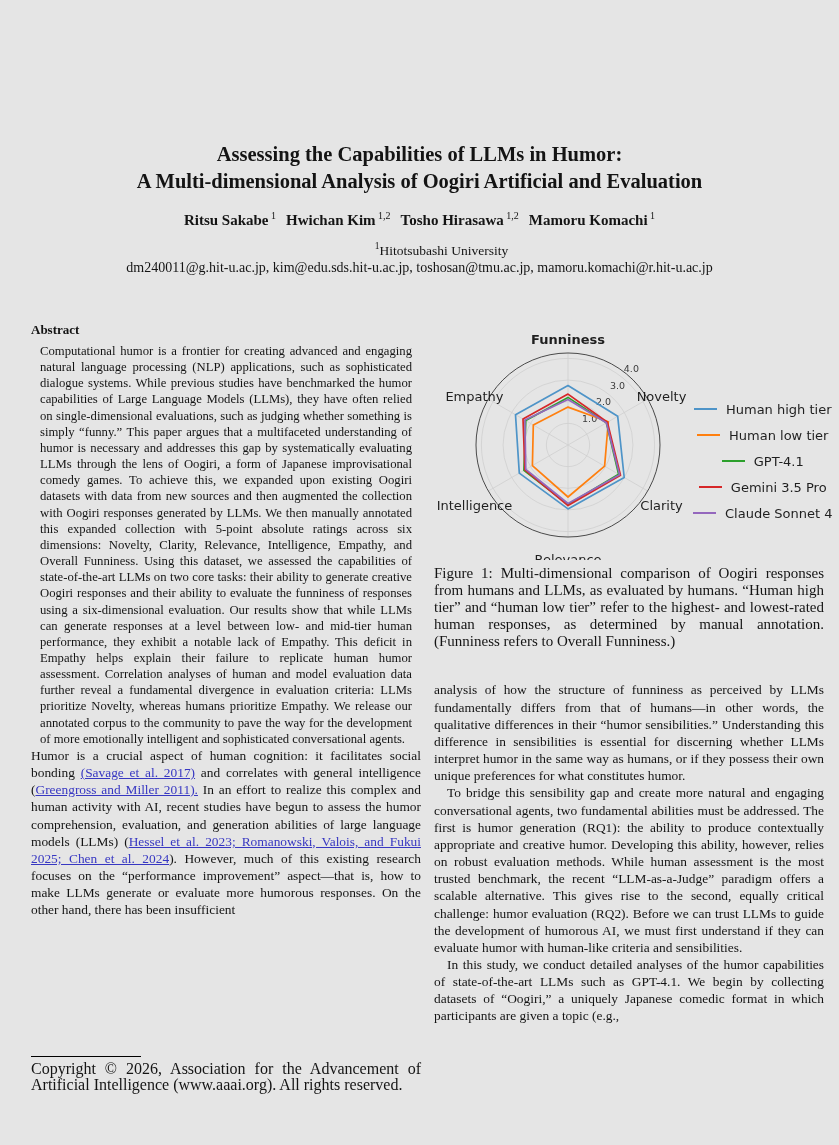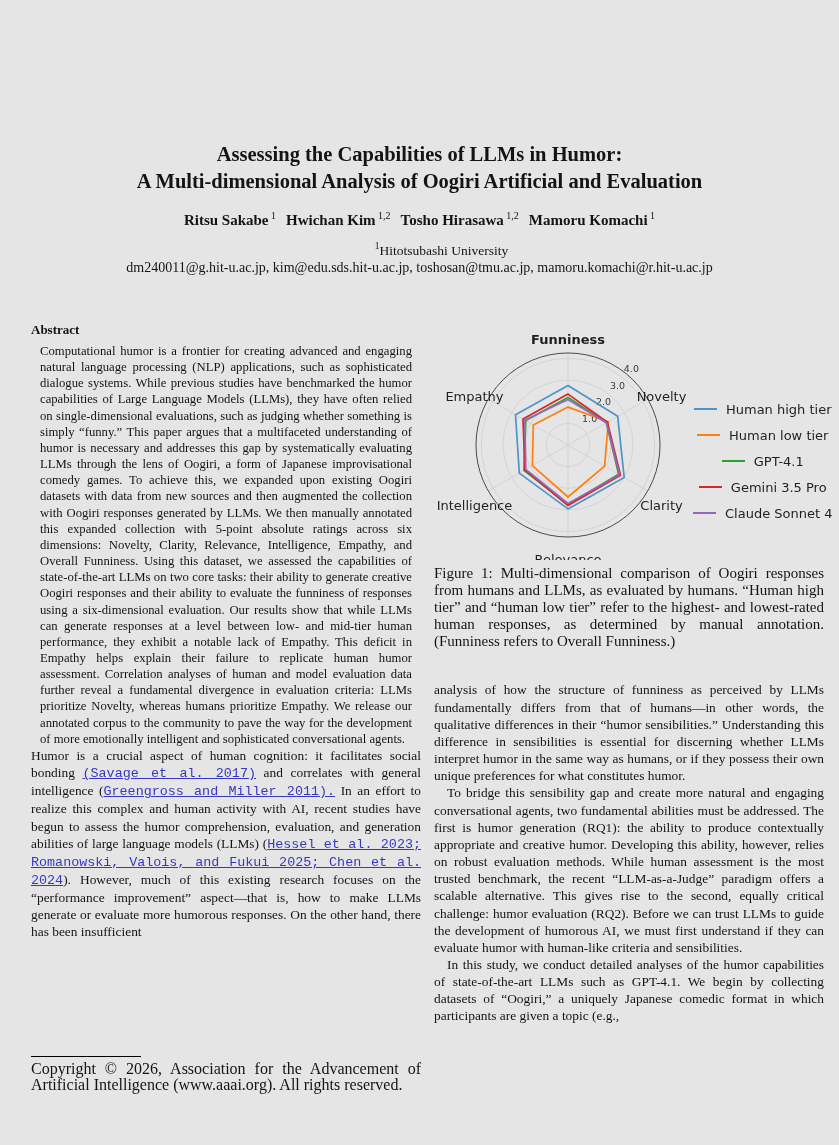--- a/index.html
+++ b/index.html
@@ -19,21 +19,21 @@
   .emails{font-size:14px;margin-top:1px;}
   
   .col{position:absolute;width:390px;top:322px;}
   .col-left{left:31px;}
   .col-right{left:434px;}
   h2.section-heading{font-size:13px;text-align:left;margin:0 0 5px 0;font-weight:bold;}
   .abstract-text{font-size:12.7px;line-height:16.15px;text-align:justify;padding:0 9px;}
   .intro-heading{margin-top:21px !important;}
   .para{font-size:13.4px;line-height:17.15px;text-align:justify;margin:0;}
   .para.indent{text-indent:13px;}
-  .cite{color:#3737c2;text-decoration:underline;cursor:pointer;font-family:Liberation Mono, monospace;}
+  .cite{color:#3737c2;text-decoration:underline;cursor:pointer;}
   
   figure.fig{margin:0;position:relative;height:238px;width:390px;}
   .legend{position:absolute;left:259px;top:79px;}
   .legend-item{display:flex;align-items:center;margin-bottom:10px;height:16px;justify-content:center;}
   .legend-swatch{width:23px;height:0;border-top:2px solid #000;margin-right:9px;flex:none;}
   .legend-label{font-family:"DejaVu Sans",sans-serif;font-size:13px;color:#1f1f1f;white-space:nowrap;}
   figcaption.caption{font-size:15px;line-height:17.1px;text-align:justify;margin-top:5px;}
   .right-body{margin-top:31px;}
   
   .footnote{position:absolute;left:31px;top:1056px;width:390px;}

